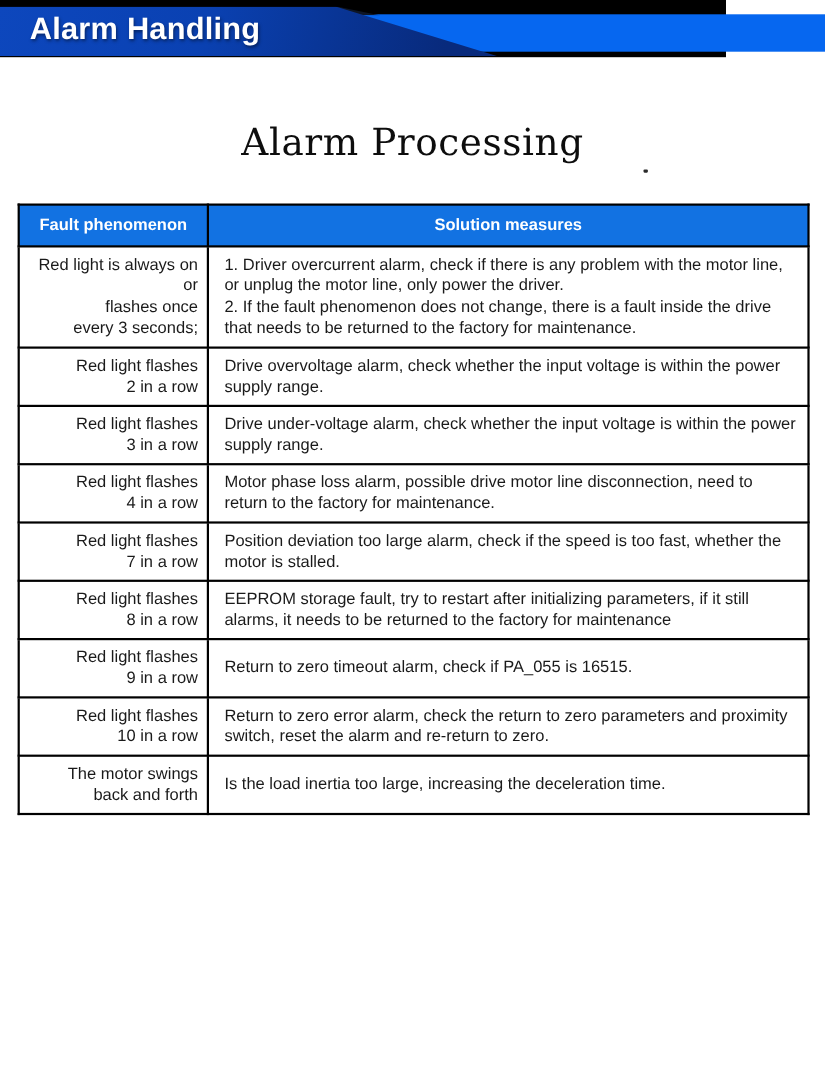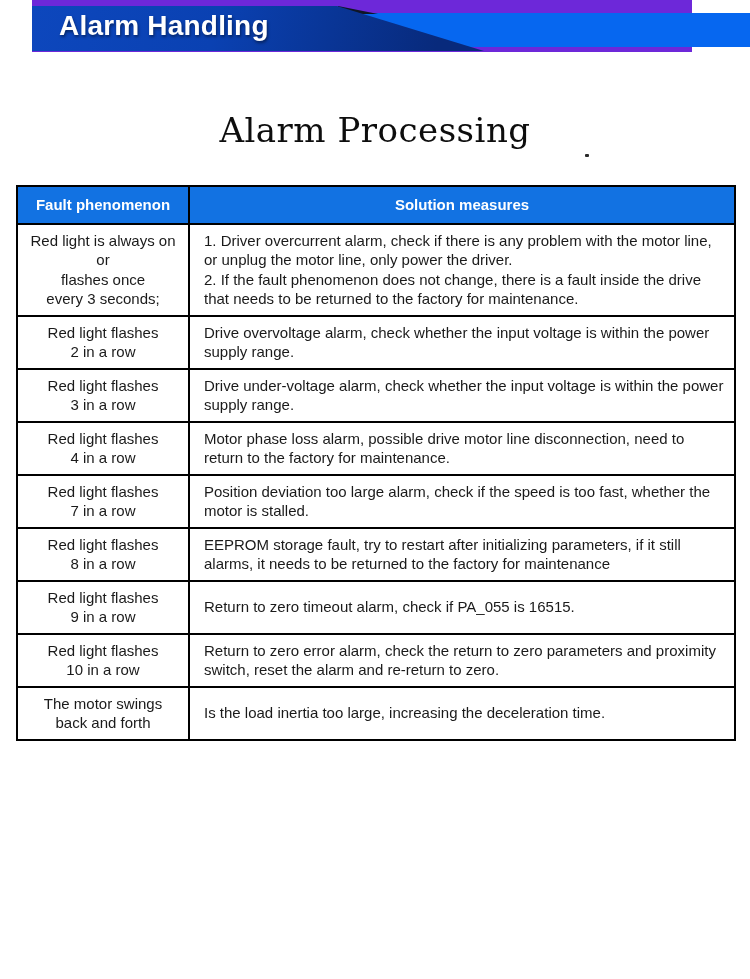--- a/index.html
+++ b/index.html
@@ -13,21 +13,21 @@
   *{margin:0;padding:0;box-sizing:border-box;}
   html,body{background:#ffffff;}
   body{
     width:750px;height:979px;
     font-family:"Liberation Sans",sans-serif;
     color:#1a1a1a;
     position:relative;
     overflow:hidden;
   }
   
-  .banner{position:relative;width:660px;height:52px;background:#6d28d9;margin-left:32px;}
+  .banner{position:relative;width:660px;height:52px;background:#000000;}
   .banner .band{
     position:absolute;left:0;top:13px;width:750px;height:34px;
     background:var(--band);
   }
   .banner .notch{
     position:absolute;left:306px;top:6px;width:40px;height:8px;
     background:#0e1626;
     clip-path:polygon(0 0,100% 100%,0 100%);
   }
   .banner .wedge{
@@ -74,21 +74,21 @@
     color:var(--header_text);
     font-weight:bold;
     padding:8px 4px;
     text-align:center;
   }
   .alarm-table td{
     padding:6px 8px;
     white-space:pre-line;
   }
   .alarm-table td.fault-cell{
-    text-align:center;
+    text-align:right;
     width:172px;
   }
   .alarm-table td.solution-cell{
     text-align:left;
     padding-left:14px;
   }
 </style>
 </head>
 <body>
 

